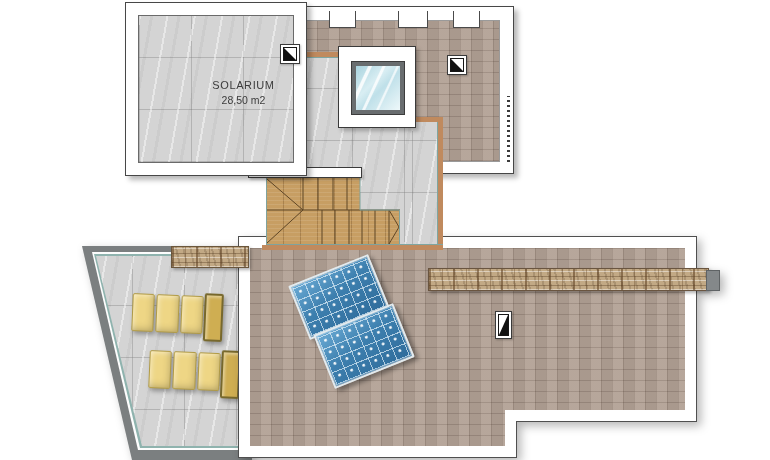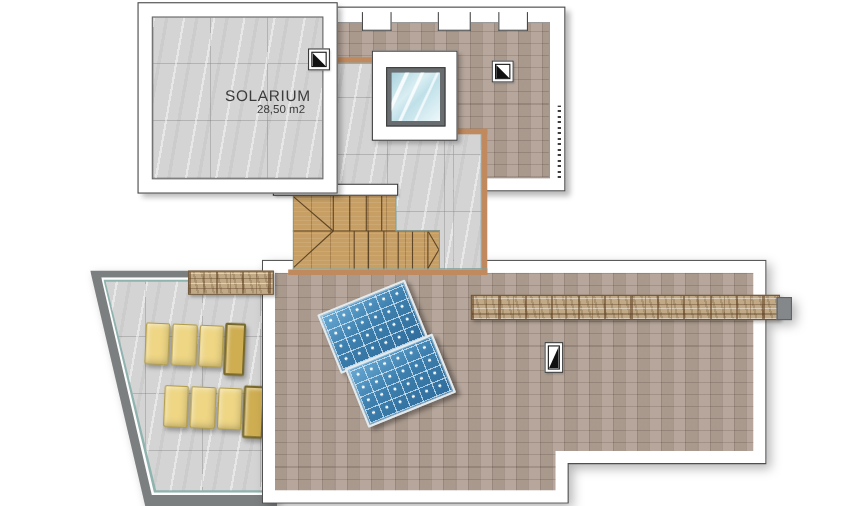--- a/index.html
+++ b/index.html
@@ -36,22 +36,22 @@
       repeating-linear-gradient(90deg, rgba(112,76,34,.35) 0 1px, transparent 1px 17px);
   }
 
   
   .white-block{background:#fff;border:1px solid #474747;box-shadow:4px 4px 5px rgba(0,0,0,.28);}
 
   
   #solarium-block{left:125px;top:2px;width:180px;height:172px;}
   #solarium-tile{left:12px;top:12px;right:12px;bottom:12px;border:1px solid #6a6a6a;}
   .plan-label{color:#3c3c3c;text-align:center;line-height:1.25;}
-  #solarium-name{left:55px;top:76px;width:125px;font-size:14px;letter-spacing:.6px;}
-  #solarium-area{left:55px;top:91px;width:125px;font-size:10.5px;padding-left:12px;}
+  #solarium-name{left:55px;top:76px;width:125px;font-size:11px;letter-spacing:.6px;}
+  #solarium-area{left:55px;top:91px;width:125px;font-size:10.5px;}
 
   
   #upper-roof{left:296px;top:6px;width:216px;height:166px;}
   #upper-roof-tile{left:8px;top:13px;right:13px;bottom:11px;border:1px solid #9a9a9a;}
   .notch{position:absolute;top:4px;height:16px;background:#fff;border:1px solid #4a4a4a;border-top:none;}
   #serration{right:3px;top:89px;width:3px;height:66px;
      background-image:repeating-linear-gradient(0deg,#3c3c3c 0 2px,transparent 2px 5px);}
 
   
   .tan{background:#c08a5e;}

